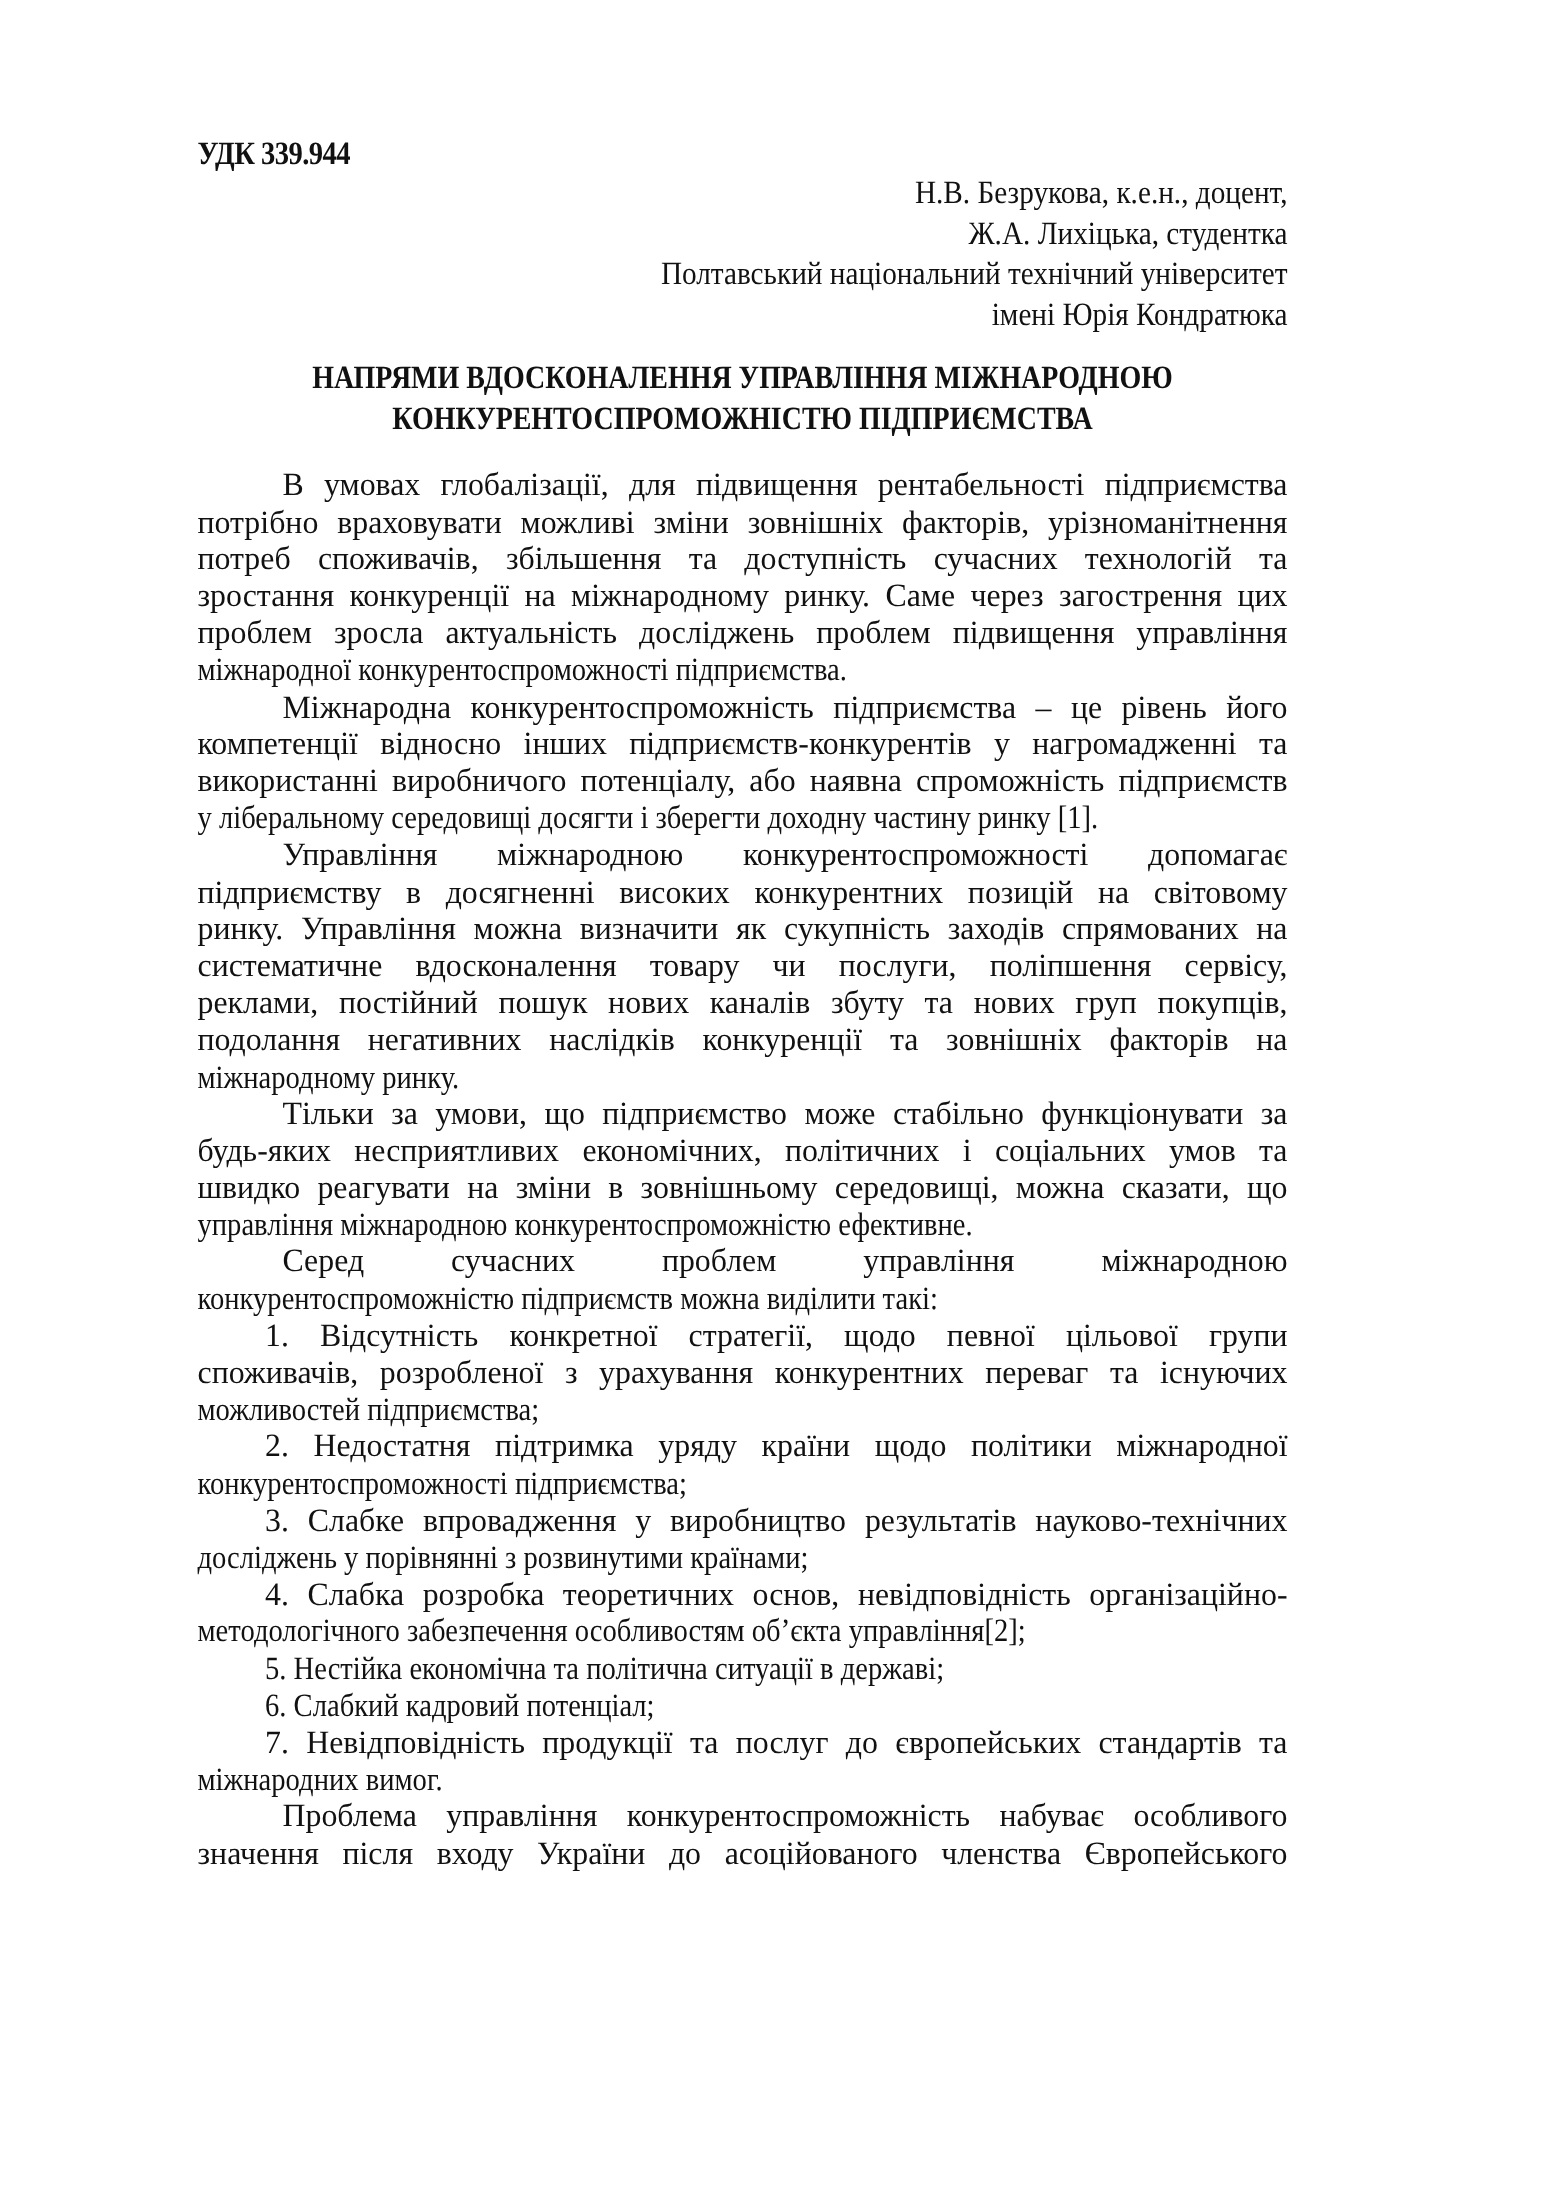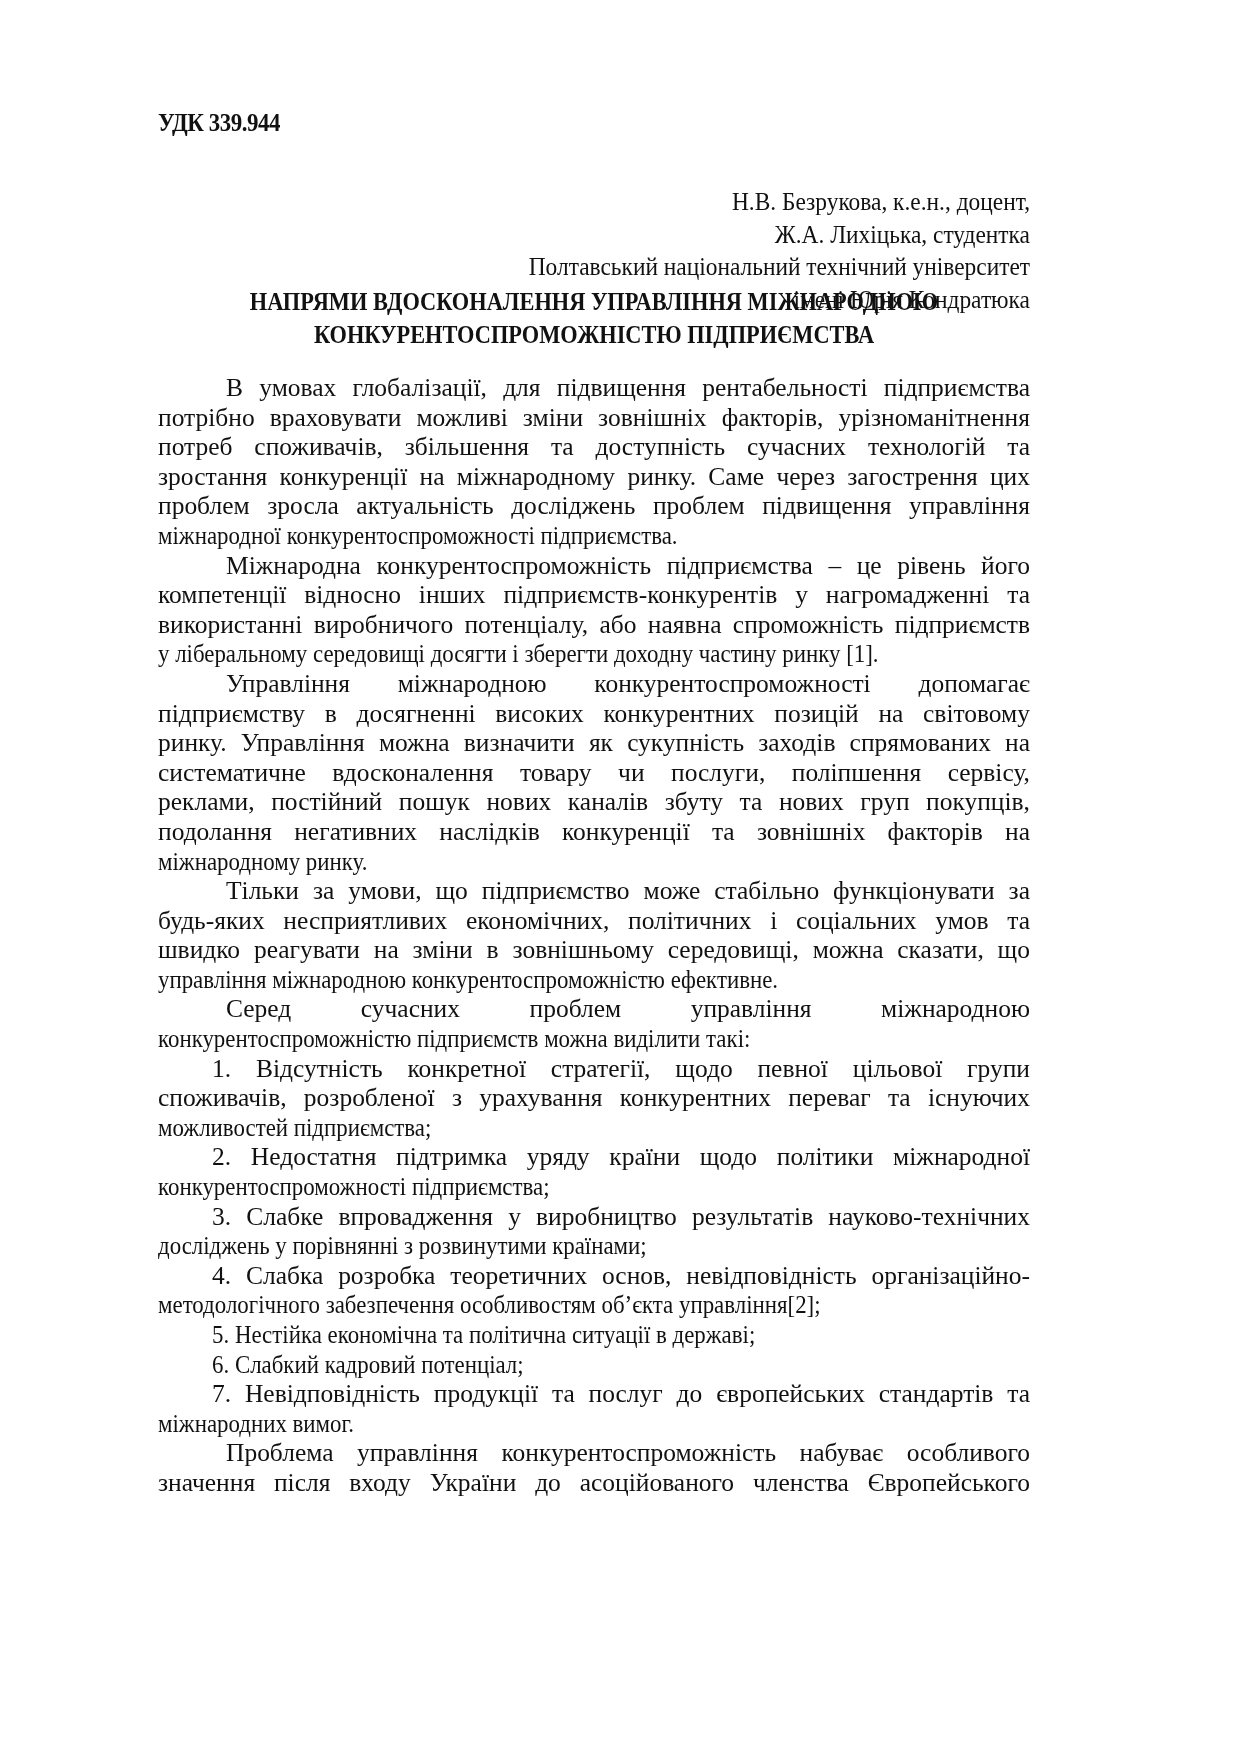--- a/index.html
+++ b/index.html
@@ -3,21 +3,21 @@
   <meta charset="utf-8">
   <style>
     html, body { margin: 0; padding: 0; background: #ffffff; }
     body {
       width: 1240px; height: 1754px; position: relative; overflow: hidden;
       font-family: "Liberation Serif", "DejaVu Serif", serif;
       color: #111;
     }
     .page { position: absolute; left: 158px; top: 0; width: 872px; }
     .udk { position: absolute; top: 108px; left: 0; font-size: 26px; font-weight: bold; letter-spacing: -0.5px; transform: scaleX(0.88); transform-origin: left; }
-    .authors { position: absolute; top: 138px; right: 0; text-align: right; font-size: 26px; line-height: 32.5px; margin-top: 48px; }
+    .authors { position: absolute; top: 138px; right: 0; text-align: right; font-size: 26px; line-height: 32.5px; }
     .authors div { transform: scaleX(0.9); transform-origin: right; white-space: nowrap; }
     .title { position: absolute; top: 286px; left: 0; width: 872px; text-align: center; font-size: 26px; font-weight: bold; line-height: 32.5px; }
     .title div { transform: scaleX(0.86); transform-origin: center; white-space: nowrap; }
     .body { position: absolute; top: 373px; left: 0; width: 872px; font-size: 26px; line-height: 29.6px; }
     .line { white-space: nowrap; text-align-last: justify; text-align: justify; transform-origin: left; }
     .line.last { text-align-last: left; }
     .indent { padding-left: 68px; }
     .lindent { padding-left: 54px; }
   </style>
 </head>

